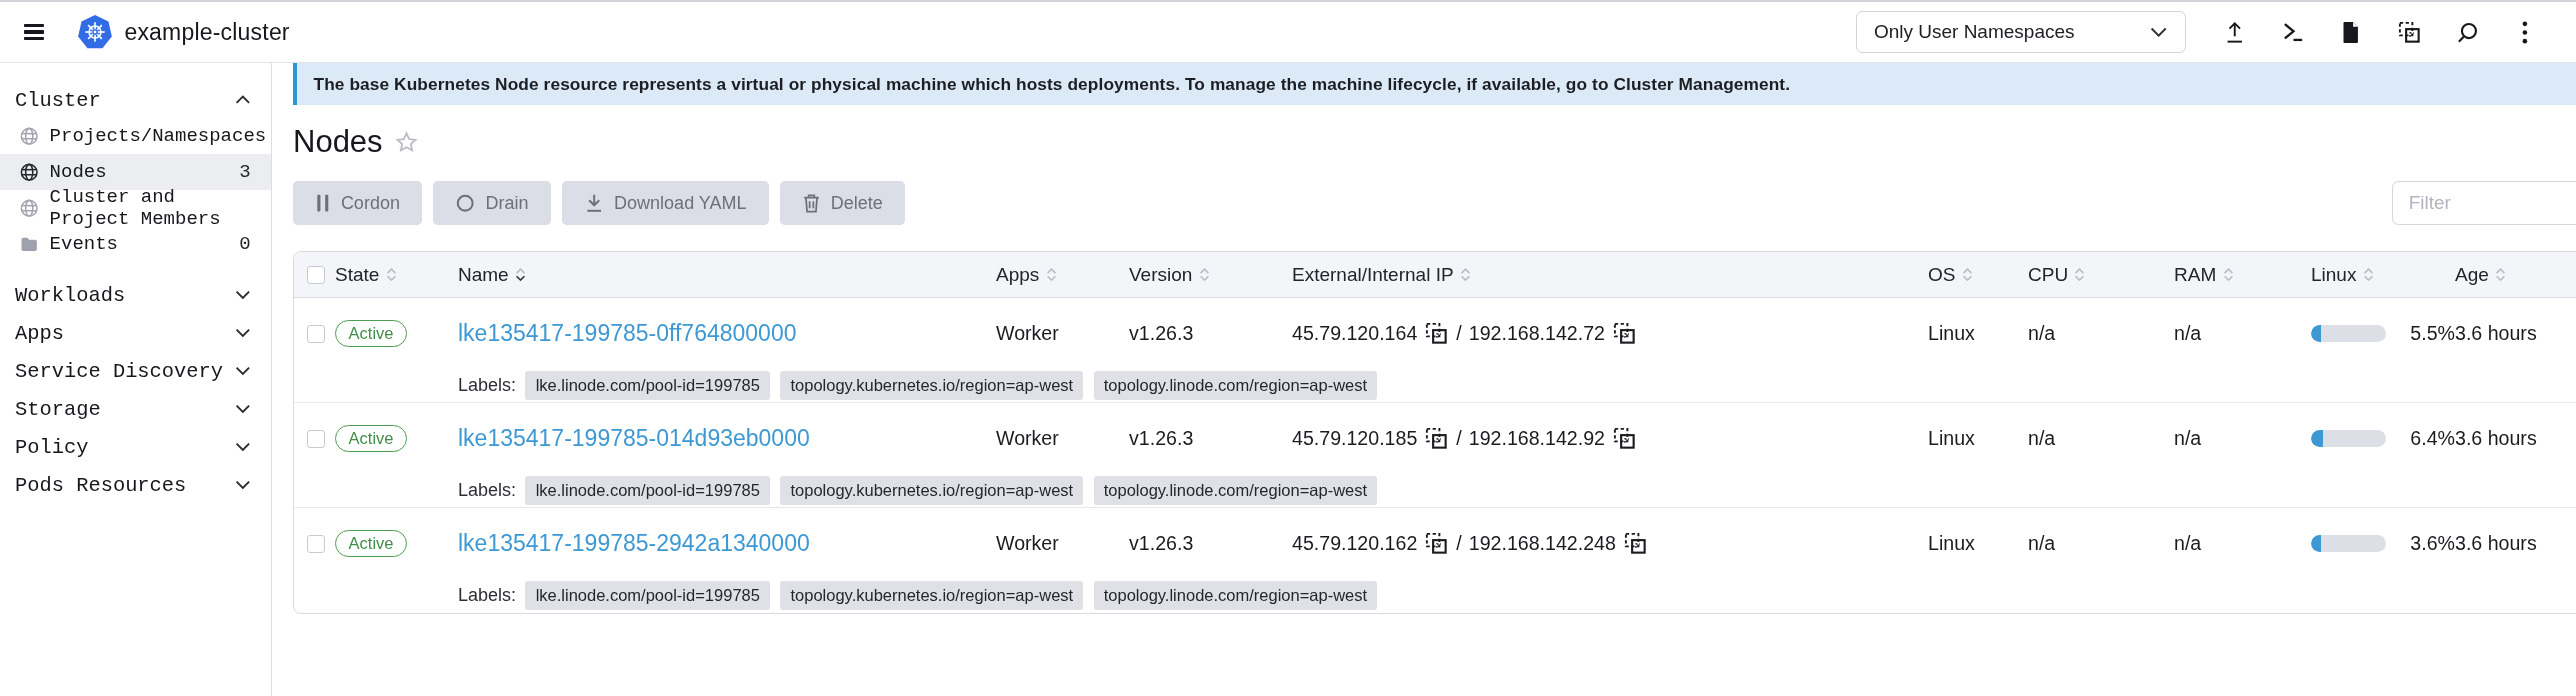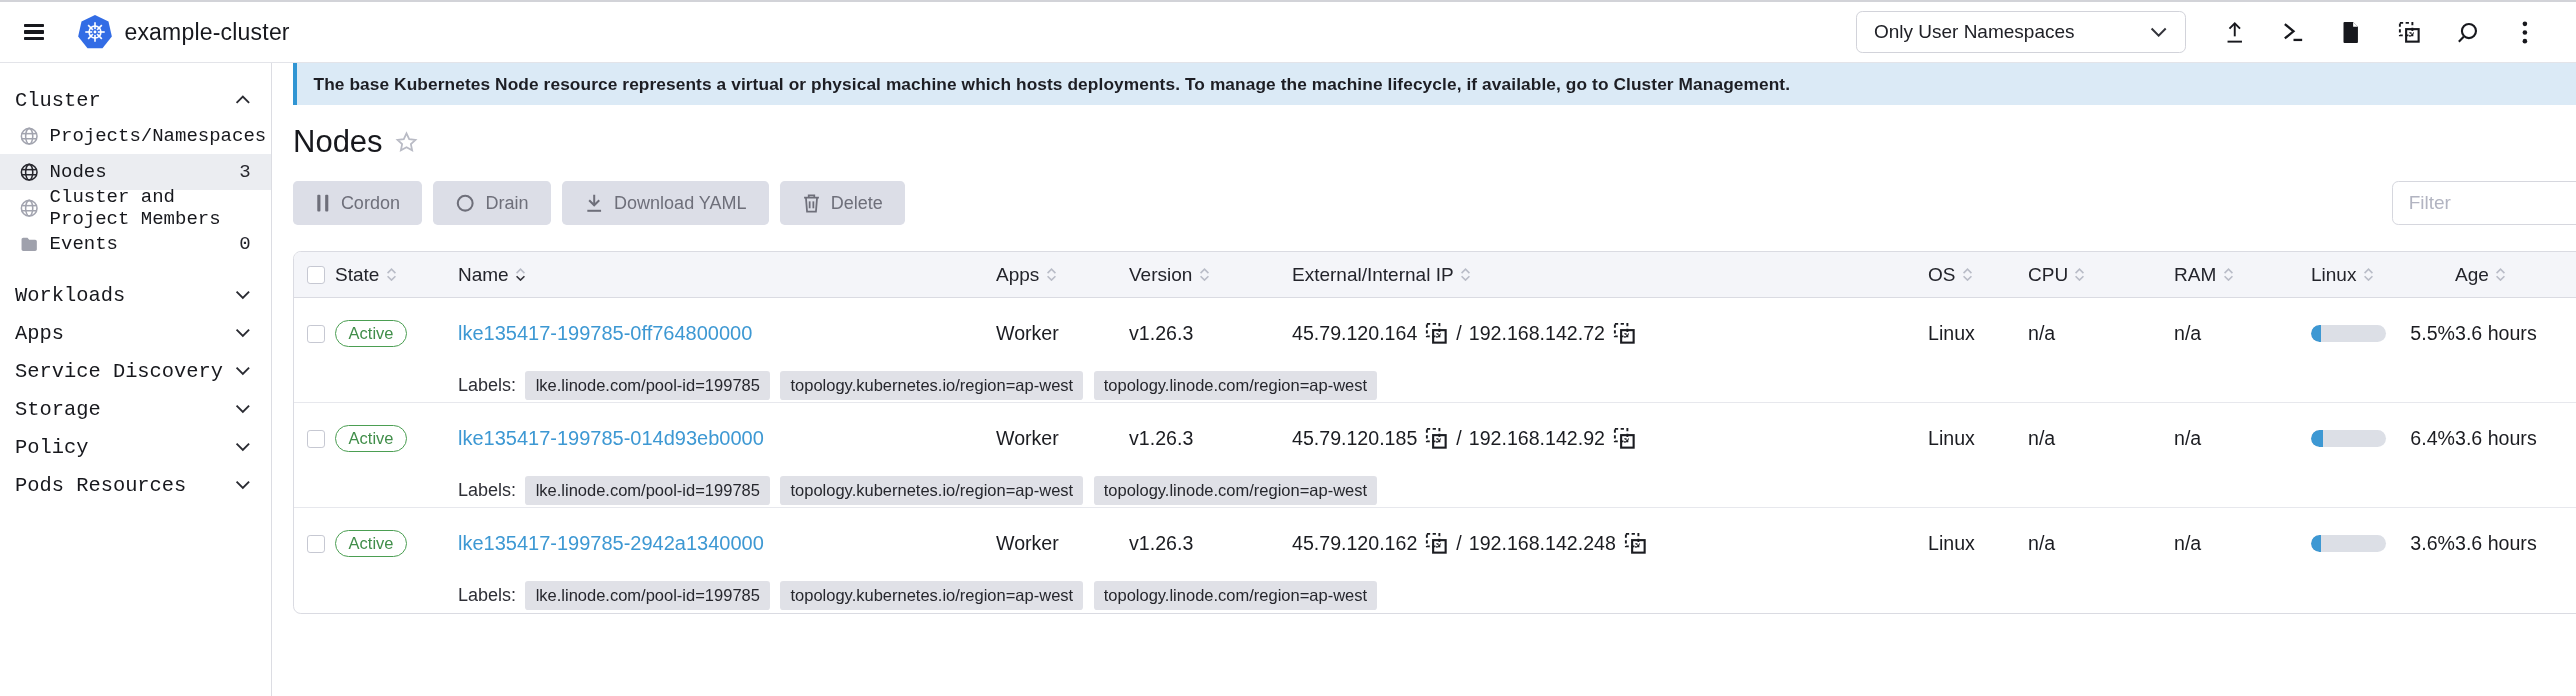--- a/index.html
+++ b/index.html
@@ -66,21 +66,21 @@
   .sort svg { color:#b9bcc7; }
   .sort svg.active { color:#34343c; }
   .checkbox { width:18px; height:18px; border:0.8px solid #c6c8d2; border-radius:3.1px; background:#fff; display:inline-block; margin-left:12.6px; cursor:pointer; }
 
   .trow { height:105px; border-bottom:0.8px solid #e7e8ed; }
   .trow:last-child { border-bottom:none; }
   .trow-main { height:71px; }
   .cell { font-size:19.6px; color:#1b1c21; display:flex; align-items:center; }
   .badge-active { display:inline-block; border:1.6px solid #4b9e52; color:#418e4a; border-radius:784px;
     font-size:16.5px; padding:3.1px 12.6px 3.9px; background:#fff; }
-  .node-link { color:#3d98d3; text-decoration:none; font-size:20px; cursor:pointer; }
+  .node-link { color:#3d98d3; text-decoration:none; font-size:23px; cursor:pointer; }
   .ip-cell { gap:7px; }
   .copy-icon { display:inline-flex; color:#1b1c21; cursor:pointer; }
   .pods-cell { gap:24px; }
   .pbar { width:88px; height:16.5px; background:#dcdfe6; border-radius:8.6px; overflow:hidden; display:inline-block; }
   .pfill { display:block; height:100%; background:#3d98d3; border-radius:8.6px 0 0 8.6px; }
   .trow-labels { height:33px; display:flex; align-items:center; padding-left:164px; }
   .labels-prefix { font-size:18px; color:#2e2f36; margin-right:9.4px; }
   .tag { background:#e0e1e7; color:#26272d; border-radius:3.1px; font-size:16.5px; padding:4.7px 10.2px; margin-right:10.2px; white-space:nowrap; }
 </style>
 </head>

